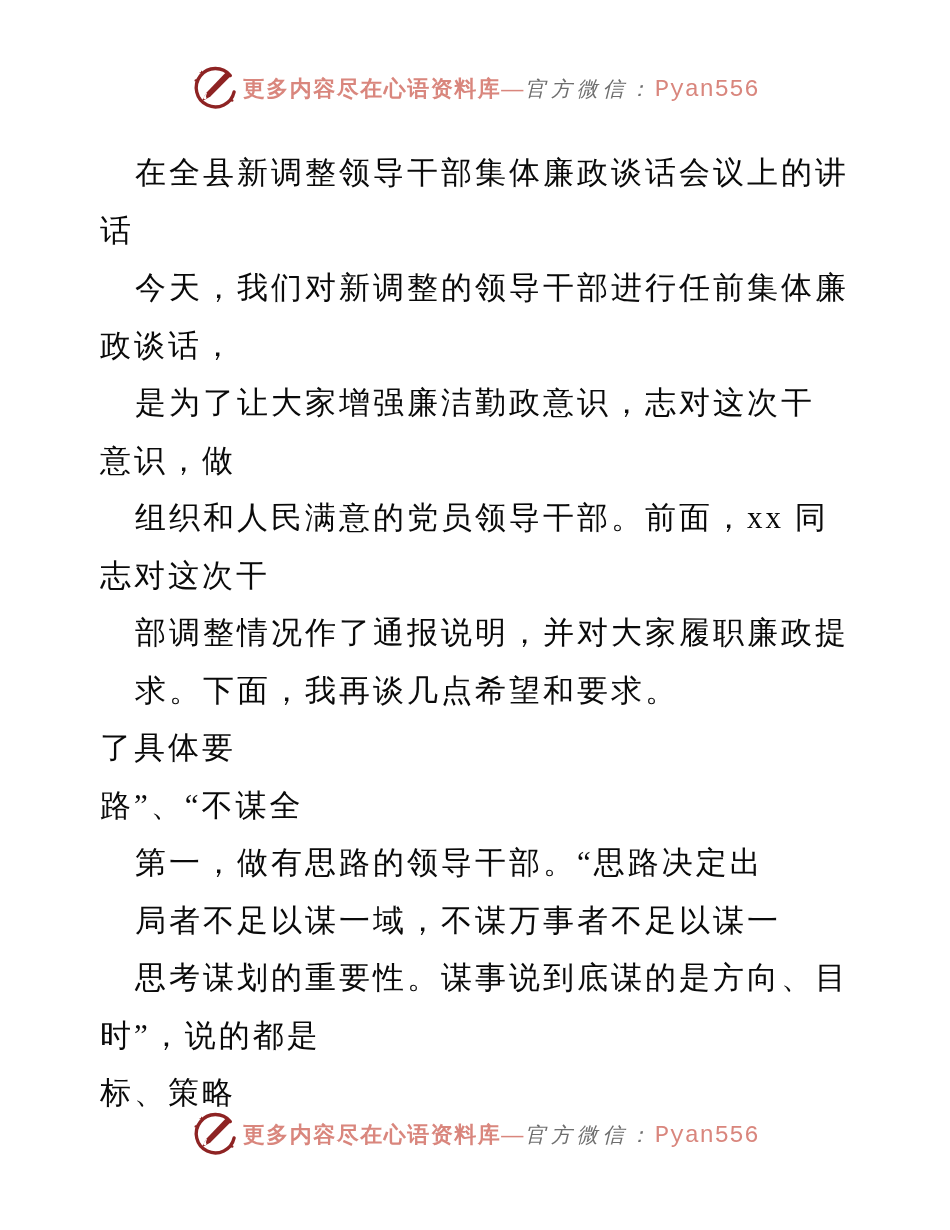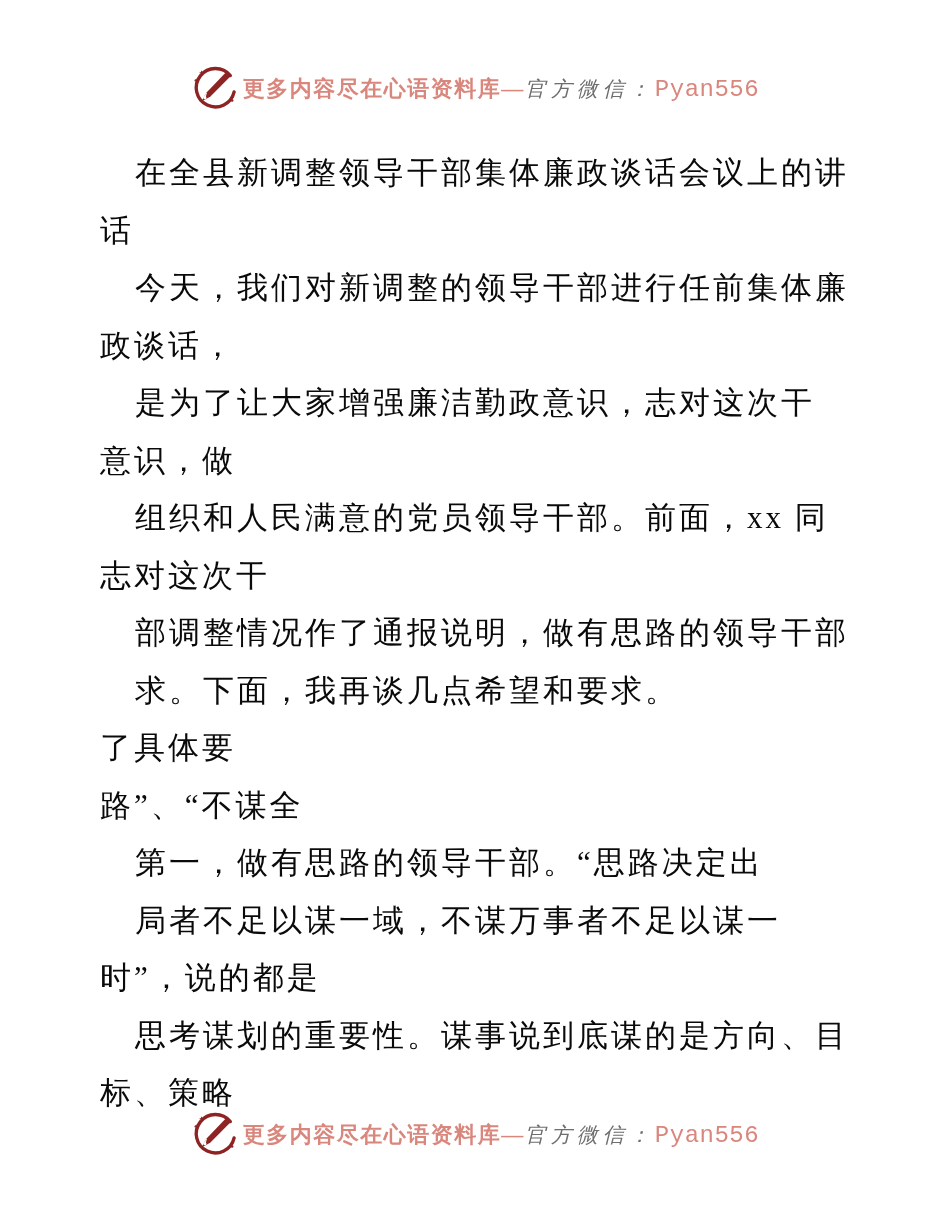--- a/index.html
+++ b/index.html
@@ -83,28 +83,28 @@
 
 <div class="doc-body">
     <div class="doc-line indent">在全县新调整领导干部集体廉政谈话会议上的讲</div>
     <div class="doc-line">话</div>
     <div class="doc-line indent">今天，我们对新调整的领导干部进行任前集体廉</div>
     <div class="doc-line">政谈话，</div>
     <div class="doc-line indent">是为了让大家增强廉洁勤政意识，志对这次干</div>
     <div class="doc-line">意识，做</div>
     <div class="doc-line indent">组织和人民满意的党员领导干部。前面，xx 同</div>
     <div class="doc-line">志对这次干</div>
-    <div class="doc-line indent">部调整情况作了通报说明，做有思路的领导干部</div>
+    <div class="doc-line indent">部调整情况作了通报说明，并对大家履职廉政提</div>
     <div class="doc-line indent">求。下面，我再谈几点希望和要求。</div>
     <div class="doc-line">了具体要</div>
     <div class="doc-line">路”、“不谋全</div>
     <div class="doc-line indent">第一，做有思路的领导干部。“思路决定出</div>
     <div class="doc-line indent">局者不足以谋一域，不谋万事者不足以谋一</div>
+    <div class="doc-line indent">思考谋划的重要性。谋事说到底谋的是方向、目</div>
     <div class="doc-line">时”，说的都是</div>
-    <div class="doc-line indent">思考谋划的重要性。谋事说到底谋的是方向、目</div>
     <div class="doc-line">标、策略</div>
   </div>
 
 <div class="watermark footer">
   <span class="logo">
     <svg viewBox="0 0 48 48" width="46" height="46" aria-hidden="true">
       <path d="M41 10 A 20 20 0 1 0 45 27" fill="none" stroke="#8e2323" stroke-width="3.5" stroke-linecap="round"></path>
       <path d="M37 6 L16 28 L11 37 L20 32 L41 11 Z" fill="#8e2323"></path>
       <line x1="16" y1="28" x2="14.5" y2="33.5" stroke="#ffffff" stroke-width="1.2"></line>
       <circle cx="14.5" cy="33" r="1.6" fill="#ffffff"></circle>

